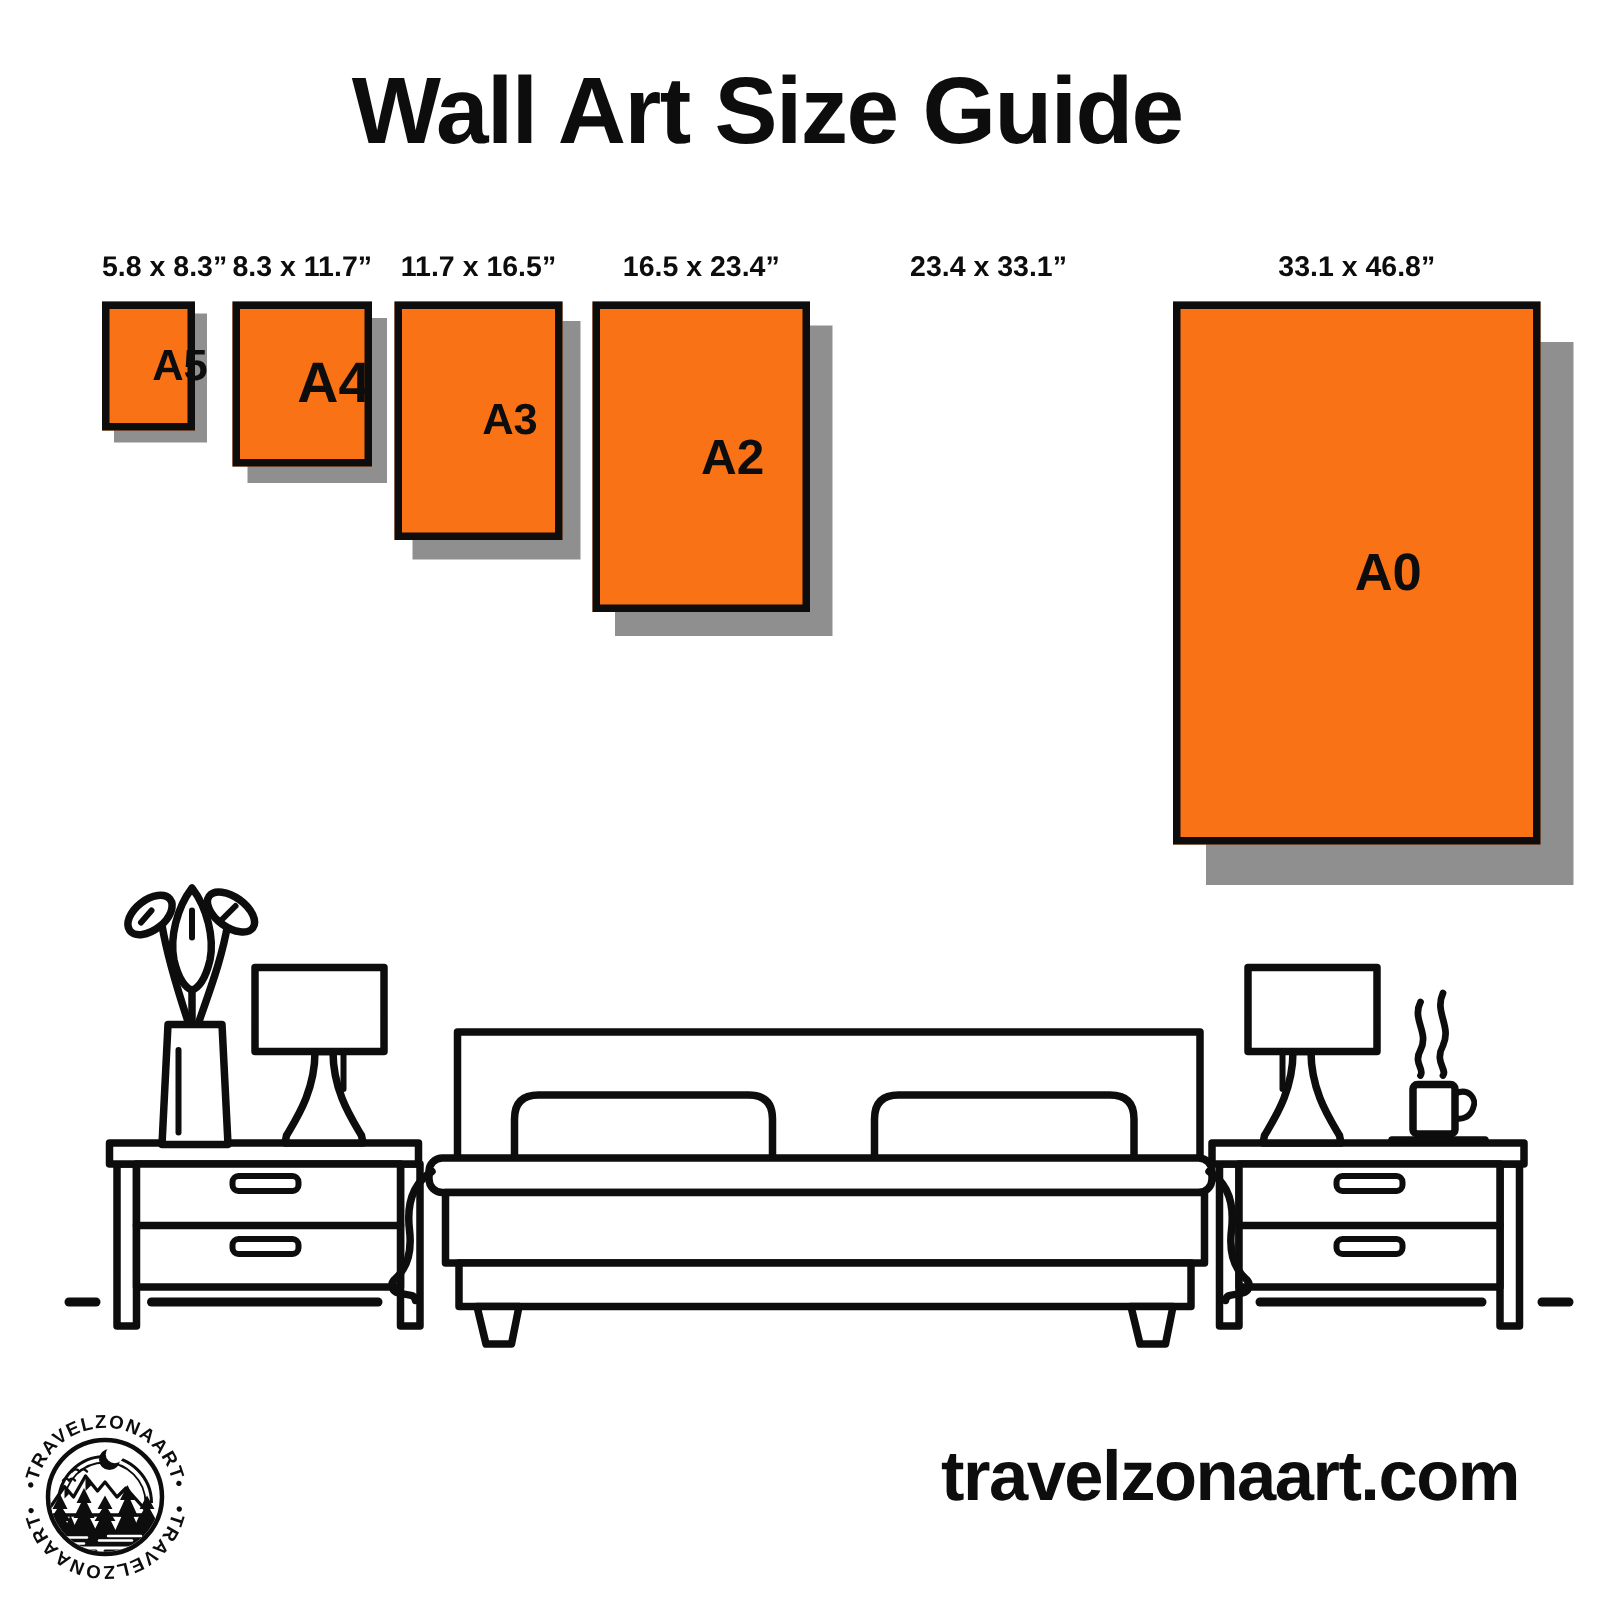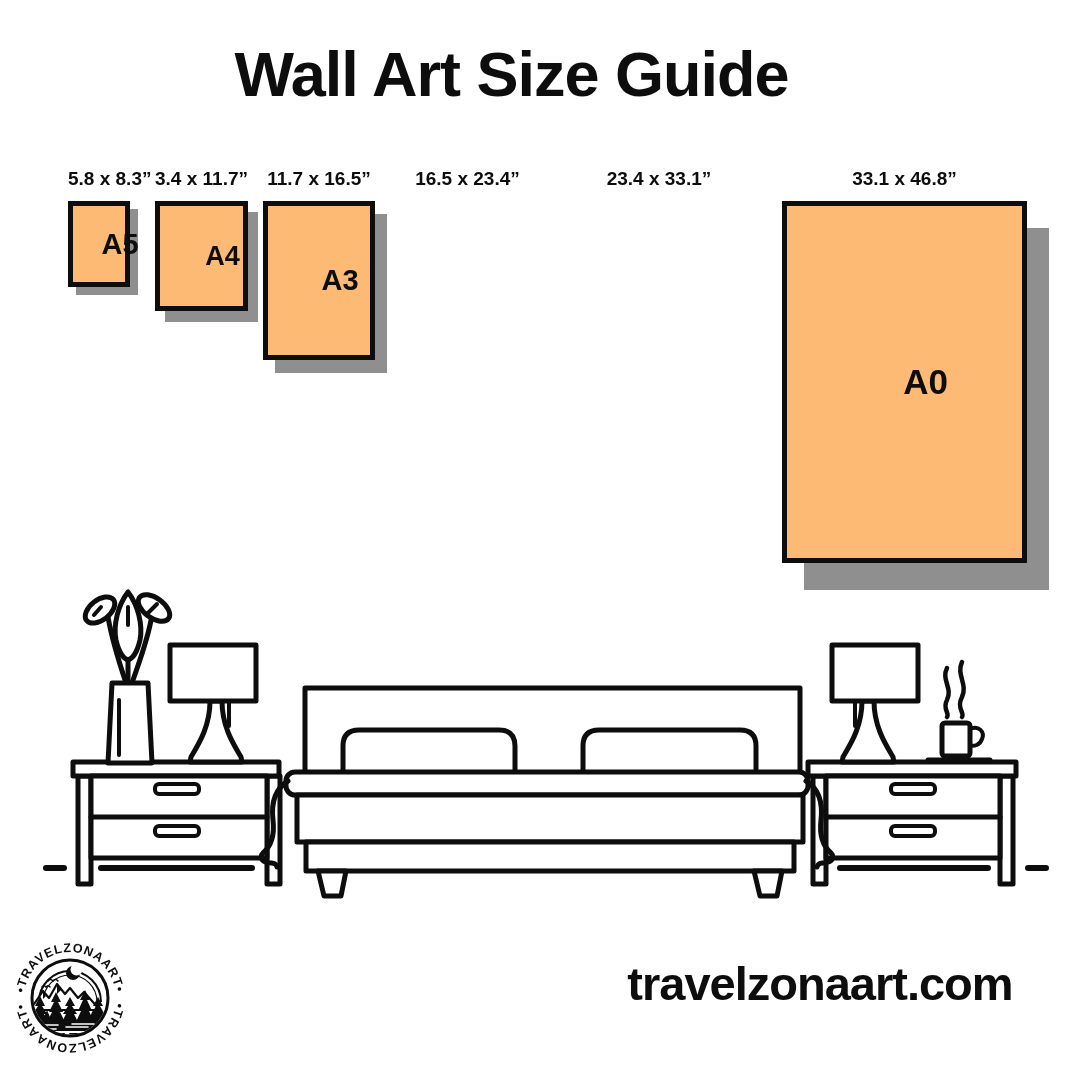--- a/index.html
+++ b/index.html
@@ -15,27 +15,27 @@
     letter-spacing:-1px;
     padding-left:32px;
   }
   
   .size-item{position:absolute;top:166px;}
   .size-dim{
     text-align:center;font-size:19px;font-weight:bold;
     height:26px;line-height:26px;margin-bottom:9px;white-space:nowrap;
   }
   .size-box{
-    box-sizing:border-box;border:5px solid #0d0d0d;background:#fdba74;
+    box-sizing:border-box;border:5px solid #0d0d0d;background:#f97316;
     display:flex;align-items:center;justify-content:center;
     font-weight:bold;
     padding-left:42px;
   }
   .item-a5{left:68px;width:62px;}   .box-a5{height:86px; box-shadow:8px 8px 0 0 var(--shadow);font-size:29px;}
-  .item-a4{left:155px;width:93px;}  .box-a4{height:110px;box-shadow:10px 11px 0 0 var(--shadow);font-size:27px;}
+  .item-a4{left:155px;width:93px;}  .box-a4{height:110px;box-shadow:10px 11px 0 0 var(--shadow);font-size:38px;}
   .item-a3{left:263px;width:112px;} .box-a3{height:159px;box-shadow:12px 13px 0 0 var(--shadow);font-size:29px;}
   .item-a2{left:395px;width:145px;} .box-a2{height:207px;box-shadow:15px 16px 0 0 var(--shadow);font-size:33px;}
   .item-a1{left:568px;width:182px;} .box-a1{height:279px;box-shadow:19px 22px 0 0 var(--shadow);font-size:34px;}
   .item-a0{left:782px;width:245px;} .box-a0{height:362px;box-shadow:22px 27px 0 0 var(--shadow);font-size:35px;}
   :root{--shadow:#8f8f8f;--ink:#0d0d0d;}
   
   .scene{position:absolute;left:30px;top:585px;}
   .scene *{vector-effect:none;}
   
   .website{
@@ -49,33 +49,36 @@
 
 <div class="title">Wall Art Size Guide</div>
 
 <div class="size-item item-a5">
   <div class="size-dim">5.8 x 8.3”</div>
   <div class="size-box box-a5">
     <span>A5</span>
   </div>
 </div>
 <div class="size-item item-a4">
-  <div class="size-dim">3.4 x 11.7”</div>
+  <div class="size-dim">8.3 x 11.7”</div>
   <div class="size-box box-a4">
     <span>A4</span>
   </div>
 </div>
 <div class="size-item item-a3">
   <div class="size-dim">11.7 x 16.5”</div>
   <div class="size-box box-a3">
     <span>A3</span>
   </div>
 </div>
 <div class="size-item item-a2">
   <div class="size-dim">16.5 x 23.4”</div>
+  <div class="size-box box-a2">
+    <span>A2</span>
+  </div>
 </div>
 <div class="size-item item-a1">
   <div class="size-dim">23.4 x 33.1”</div>
 </div>
 <div class="size-item item-a0">
   <div class="size-dim">33.1 x 46.8”</div>
   <div class="size-box box-a0">
     <span>A0</span>
   </div>
 </div>

